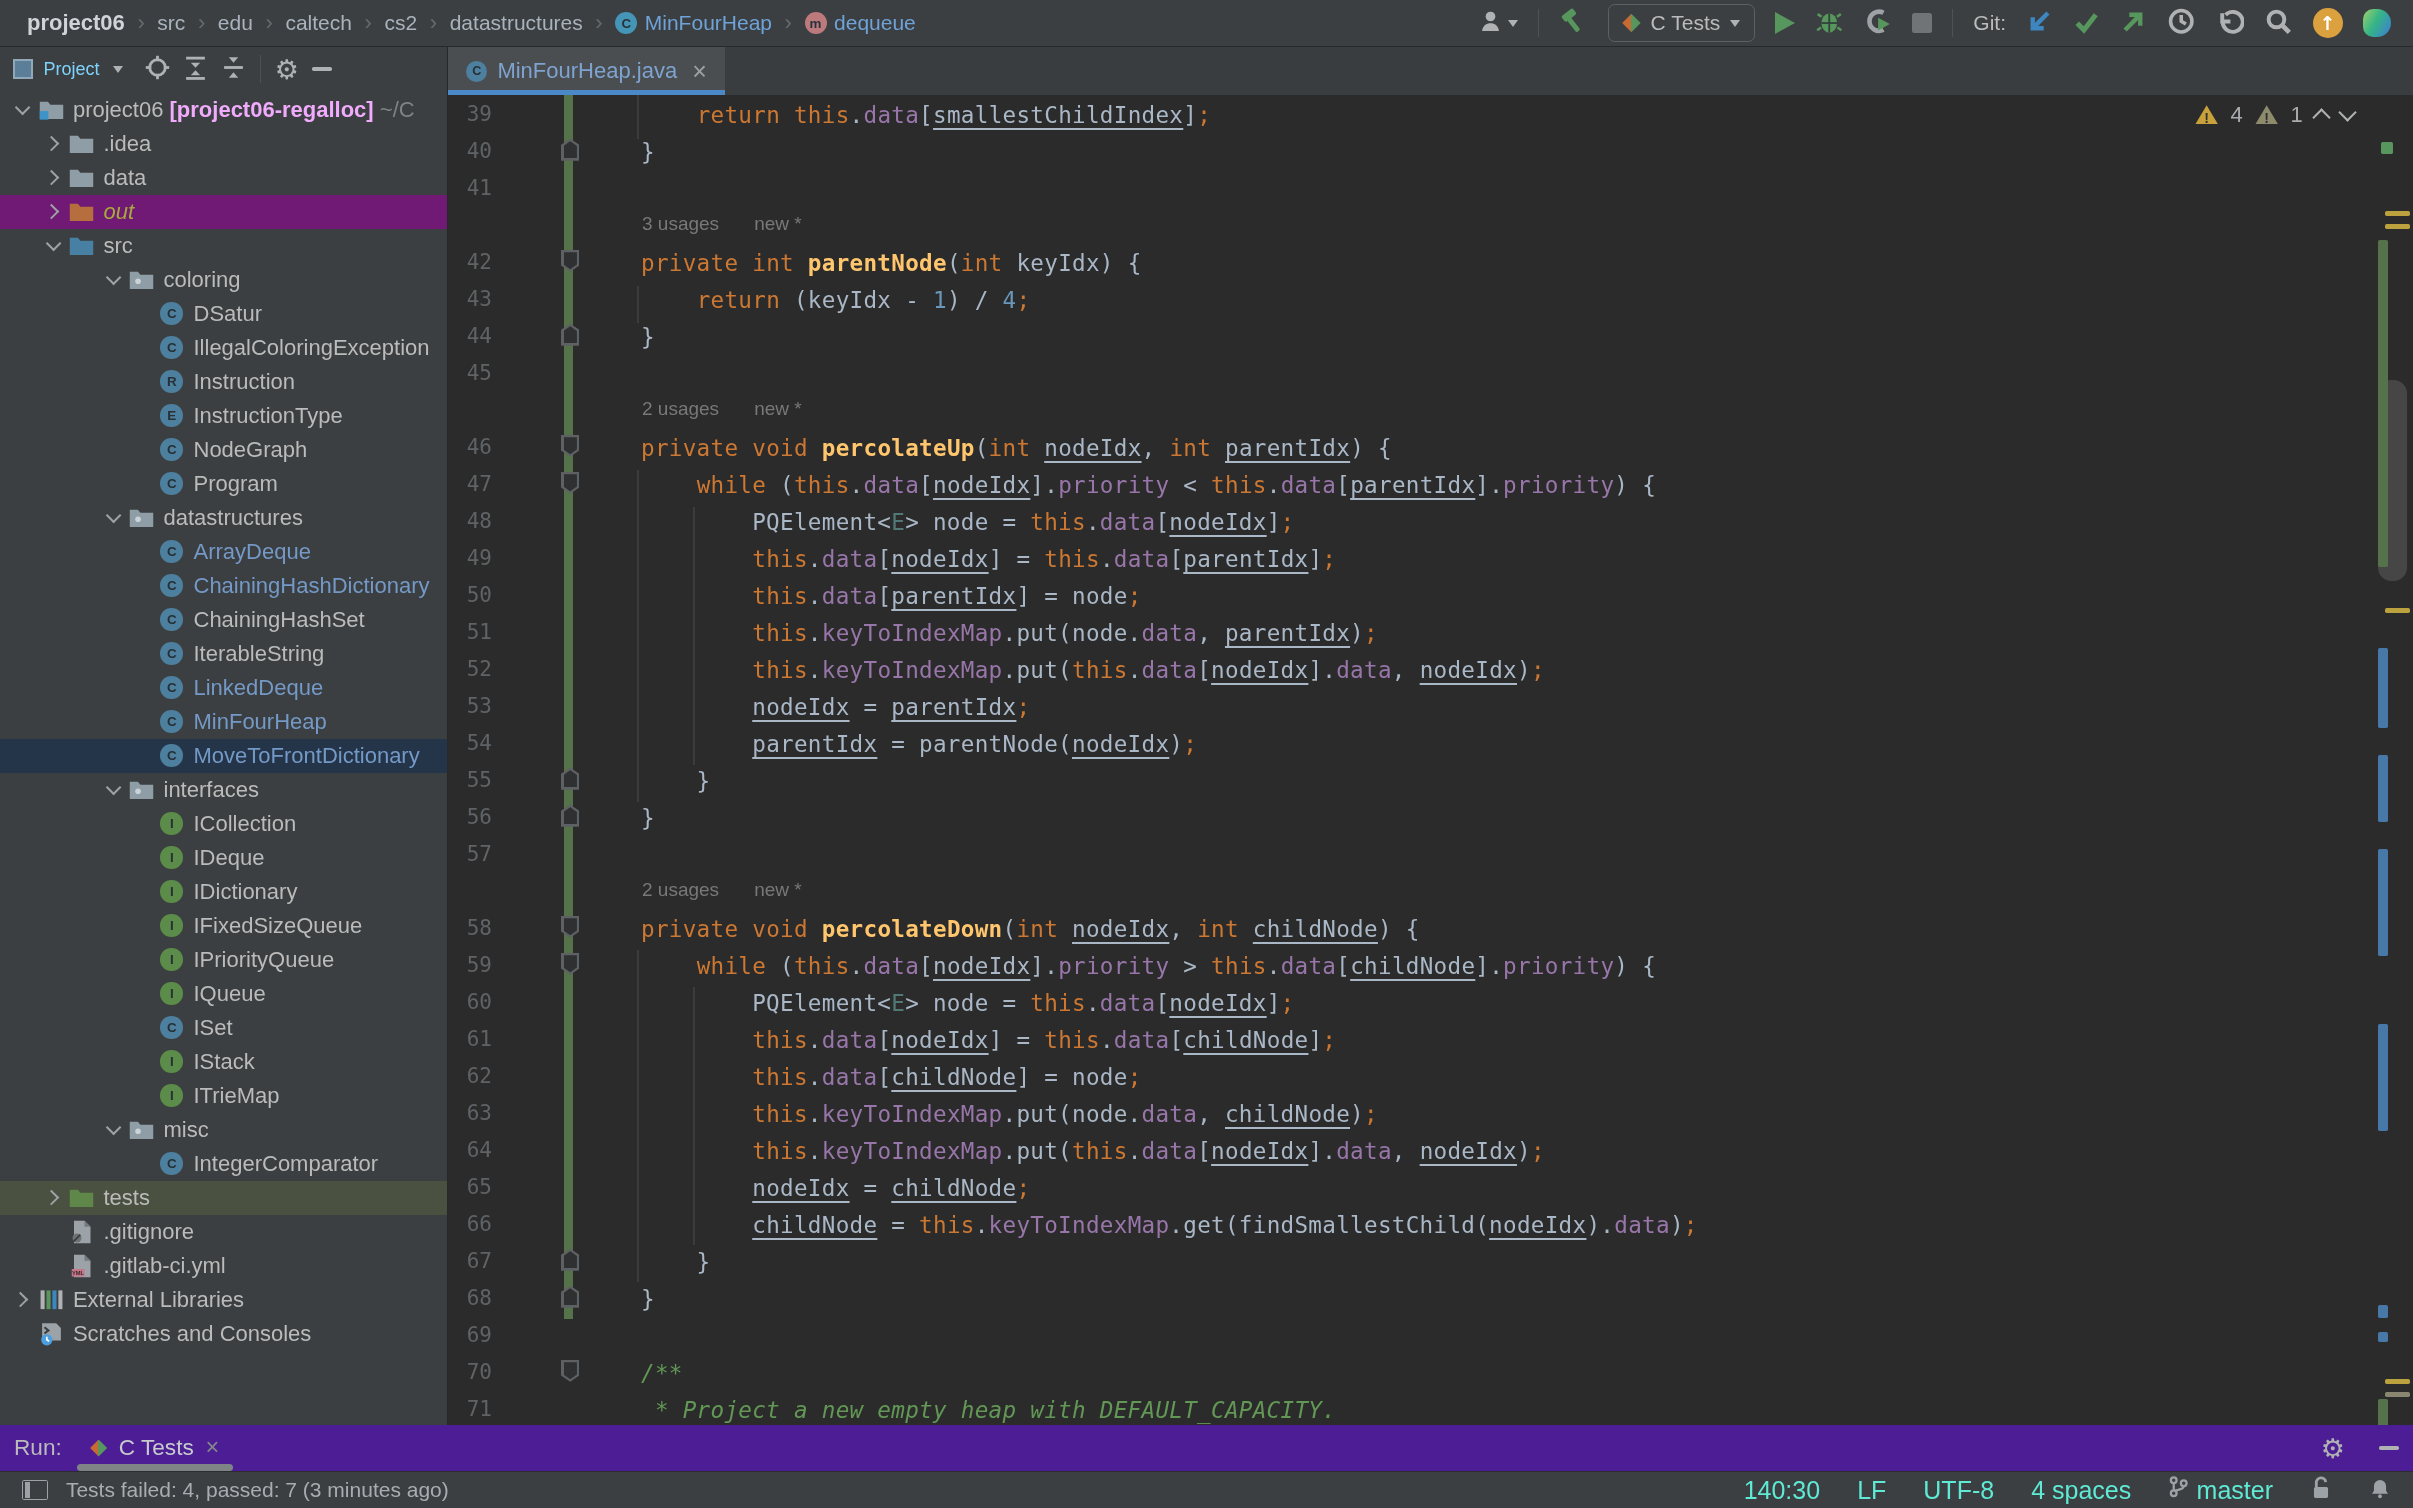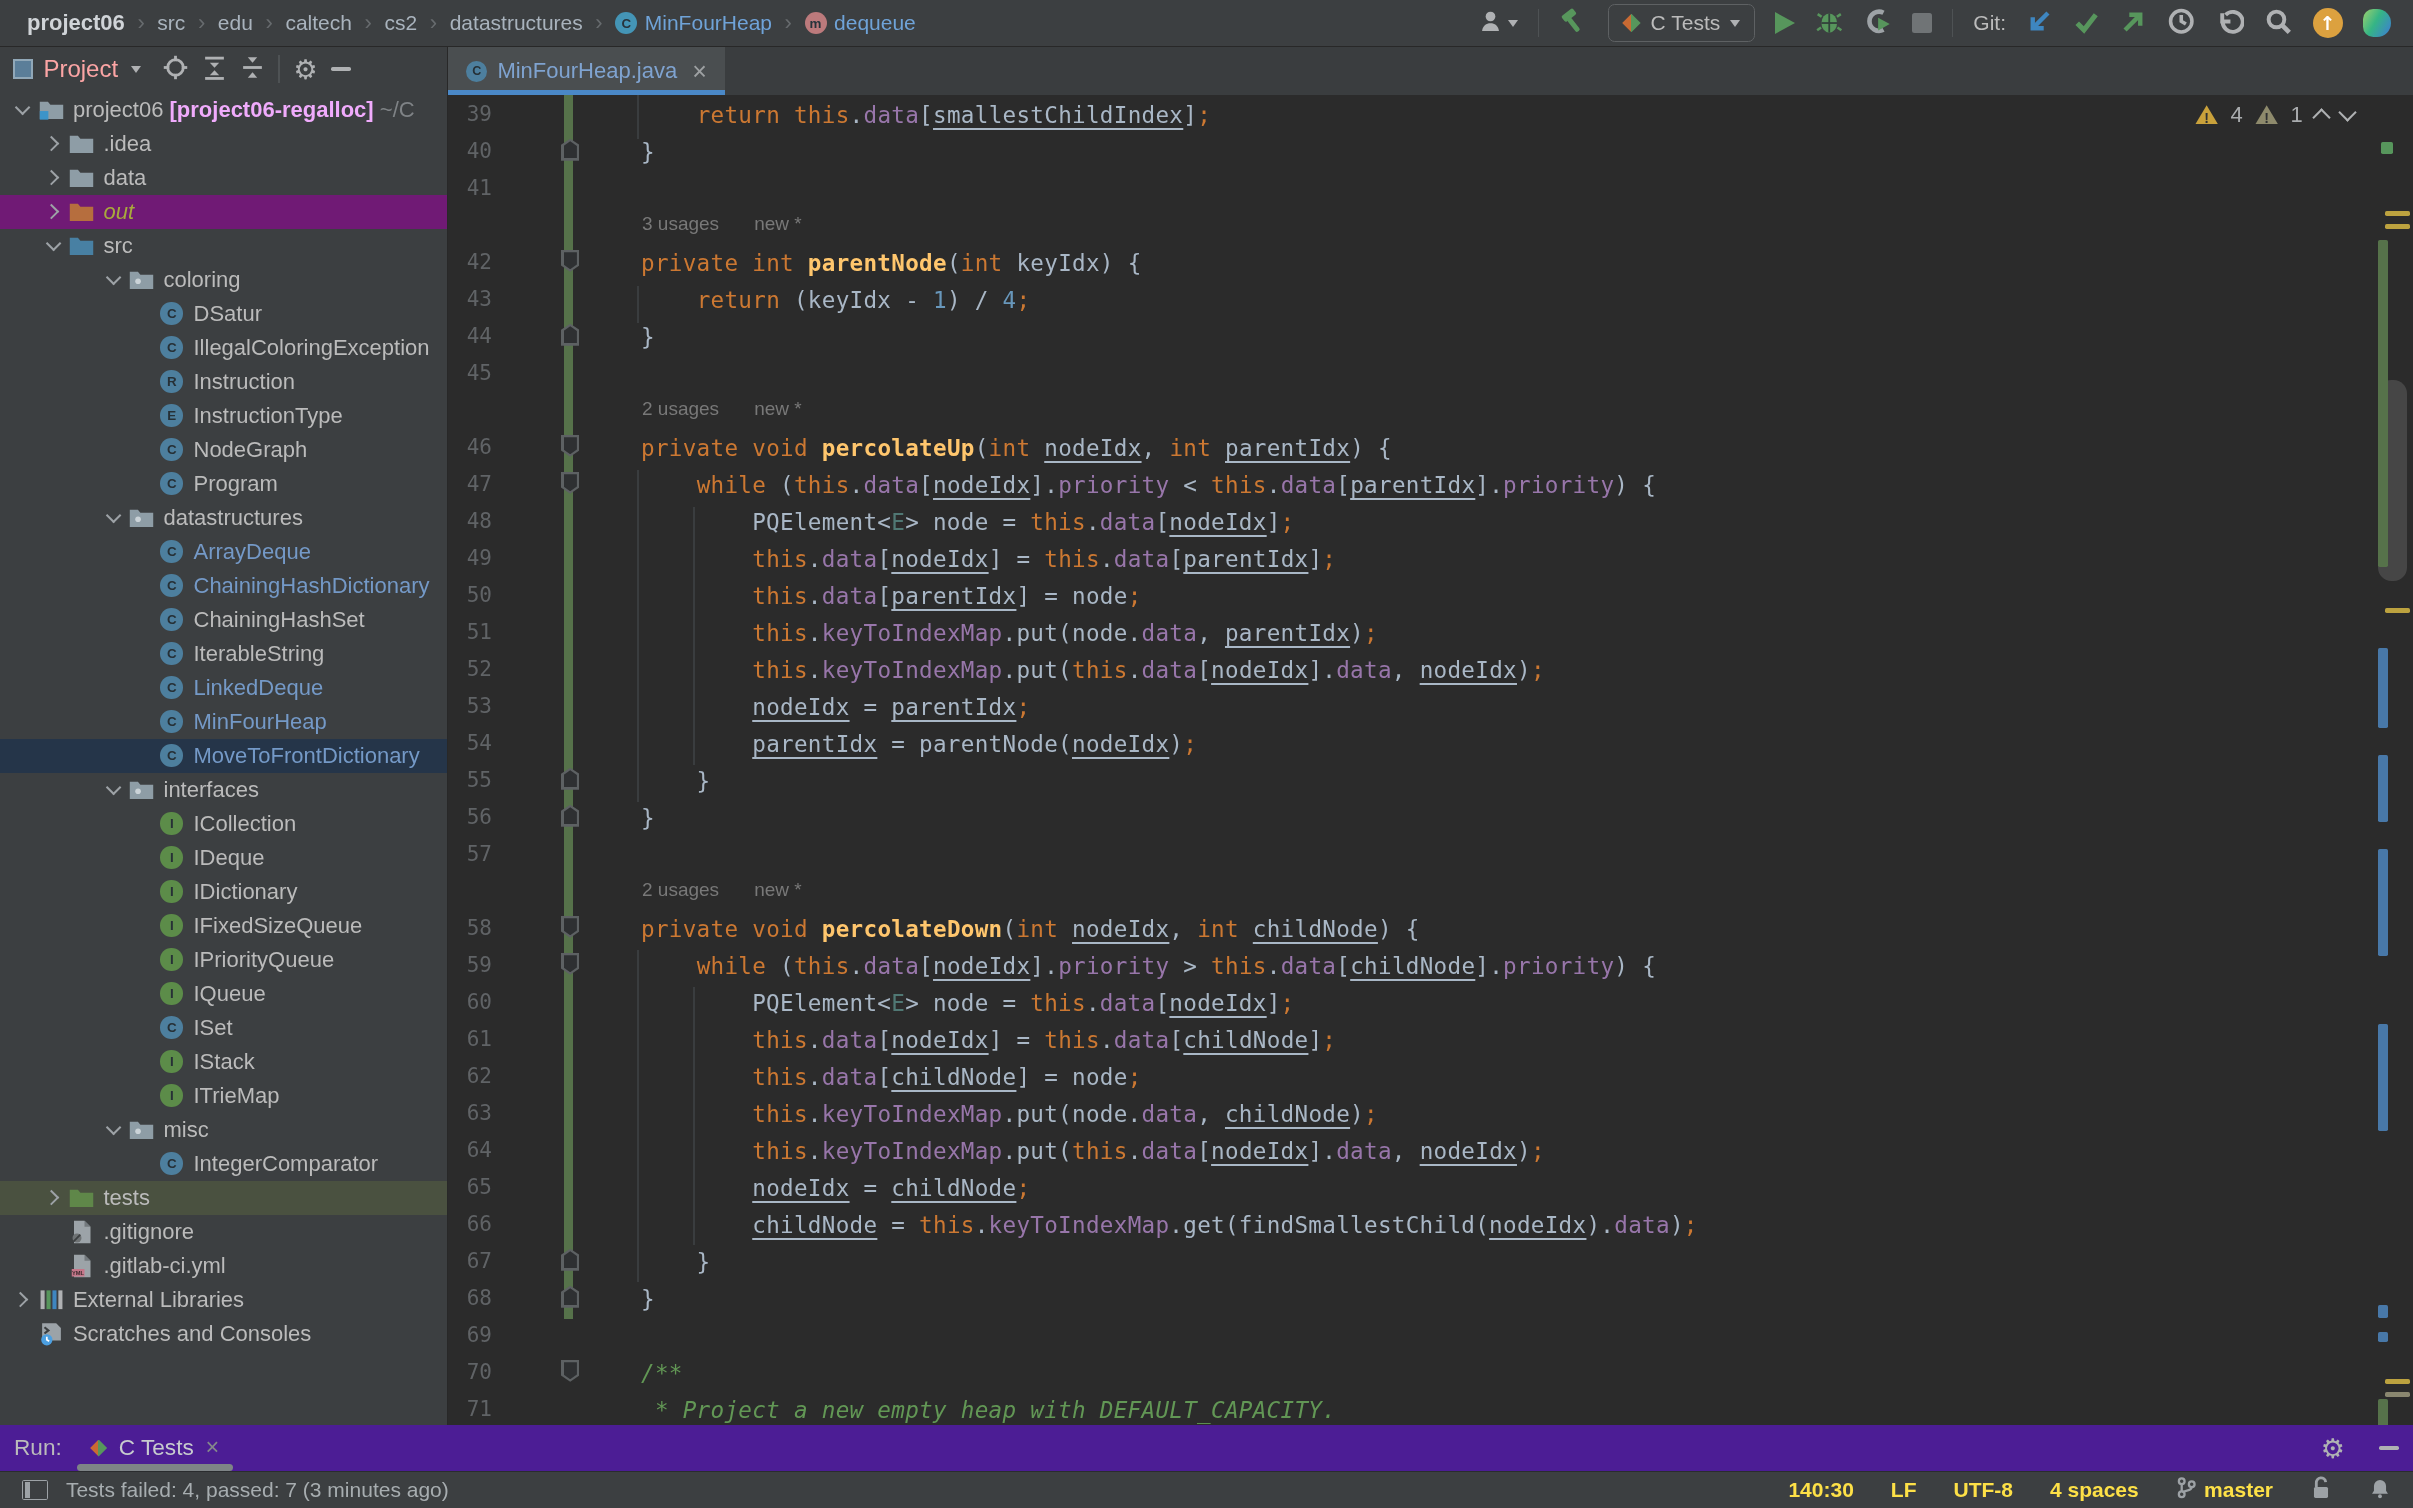--- a/index.html
+++ b/index.html
@@ -30,21 +30,21 @@
   .upd-circle{width:30px;height:30px;border-radius:50%;background:#DCA13F;display:flex;align-items:center;justify-content:center;
     color:#fff;font-size:19px;font-weight:bold;font-family:"DejaVu Sans",sans-serif;}
   .cwm{width:28.5px;height:28.5px;border-radius:38% 52% 52% 38%;
     background:linear-gradient(120deg,#9ED06E,#35B585 45%,#3D7BD8);}
 
   
   .main{flex:1;display:flex;min-height:0;}
   .project-panel{width:447px;flex:none;background:#3C3F41;border-right:1.7px solid #282828;
     display:flex;flex-direction:column;min-height:0;}
   .panel-header{height:44px;flex:none;display:flex;align-items:center;gap:10px;padding:0 13.4px;}
-  .ph-title{font-size:24px;color:#fca5a5;margin-right:3.4px;}
+  .ph-title{font-size:18px;color:#7dd3fc;margin-right:3.4px;}
   .ph-icons{display:flex;align-items:center;gap:13.4px;margin-left:11.7px;}
   .ph-gear{font-size:27px;color:#AFB1B3;font-family:"DejaVu Sans",sans-serif;line-height:1;}
   .ph-minus{width:20px;height:3.4px;background:#AFB1B3;border-radius:1.7px;}
   .ptool-icon{width:20px;height:20px;background:#5B7E99;border:2.5px solid #91A8B8;box-sizing:border-box;}
   .tree{flex:1;overflow:hidden;padding-top:1.7px;}
   .trow{height:34px;display:flex;align-items:center;}
   .chev{width:28.5px;flex:none;display:flex;justify-content:center;align-items:center;}
   .arr{width:9.2px;height:9.2px;border-right:2.5px solid #9DA2A6;border-bottom:2.5px solid #9DA2A6;}
   .arr.closed{transform:rotate(-45deg);margin-left:-3.4px;}
   .arr.open{transform:rotate(45deg);margin-top:-4.2px;}
@@ -106,21 +106,21 @@
   .run-tab{position:relative;display:flex;align-items:center;gap:11.7px;padding:5px 3.4px;}
   .run-tab-label{font-size:22.6px;color:#C7CBCE;}
   .run-close{color:#84888B;font-size:23.5px;line-height:1;}
   .run-underline{position:absolute;left:-10px;right:-10px;bottom:-5px;height:7.5px;border-radius:4.2px;background:#7E8486;}
   .run-row-right{margin-left:auto;display:flex;align-items:center;gap:34px;}
   .status-bar{height:36px;flex:none;background:#3C3F41;display:flex;align-items:center;
     justify-content:space-between;padding:0 22px;}
   .sb-left{display:flex;align-items:center;gap:18.4px;}
   .sb-msg{font-size:21px;color:#A7ADB0;}
   .sb-right{display:flex;align-items:center;gap:37px;}
-  .sb-item{font-size:21px;color:#fde047;display:flex;align-items:center;gap:8.4px;font-weight:bold;}
+  .sb-item{font-size:25px;color:#5eead4;display:flex;align-items:center;gap:8.4px;}
   .sb-toggle{width:23.5px;height:18.4px;border:1.7px solid #9DA2A6;border-radius:1.7px;position:relative;}
   .sb-toggle::after{content:"";position:absolute;left:1.7px;top:1.7px;bottom:1.7px;width:5px;background:#9DA2A6;}
 </style>
 </head>
 <body>
 
 <div class="app">
 
   <header class="toolbar">
     <div class="breadcrumbs" id="breadcrumbs">

